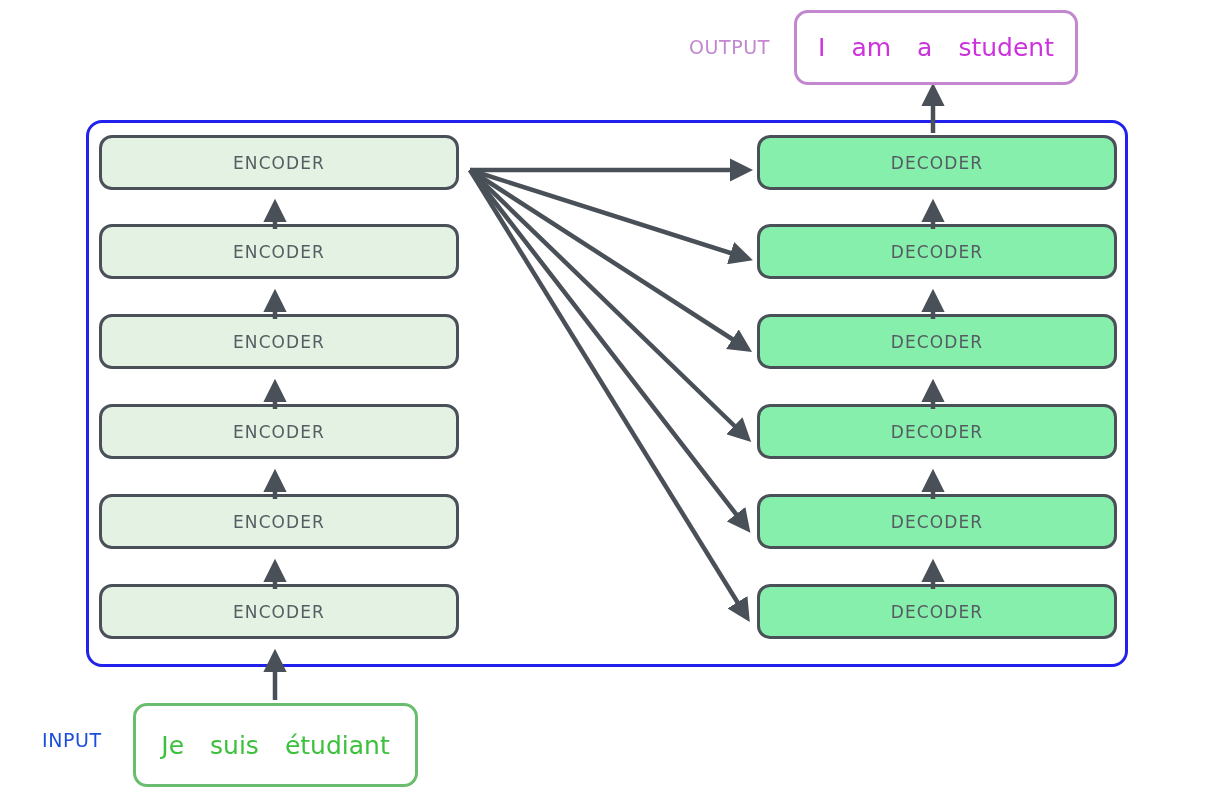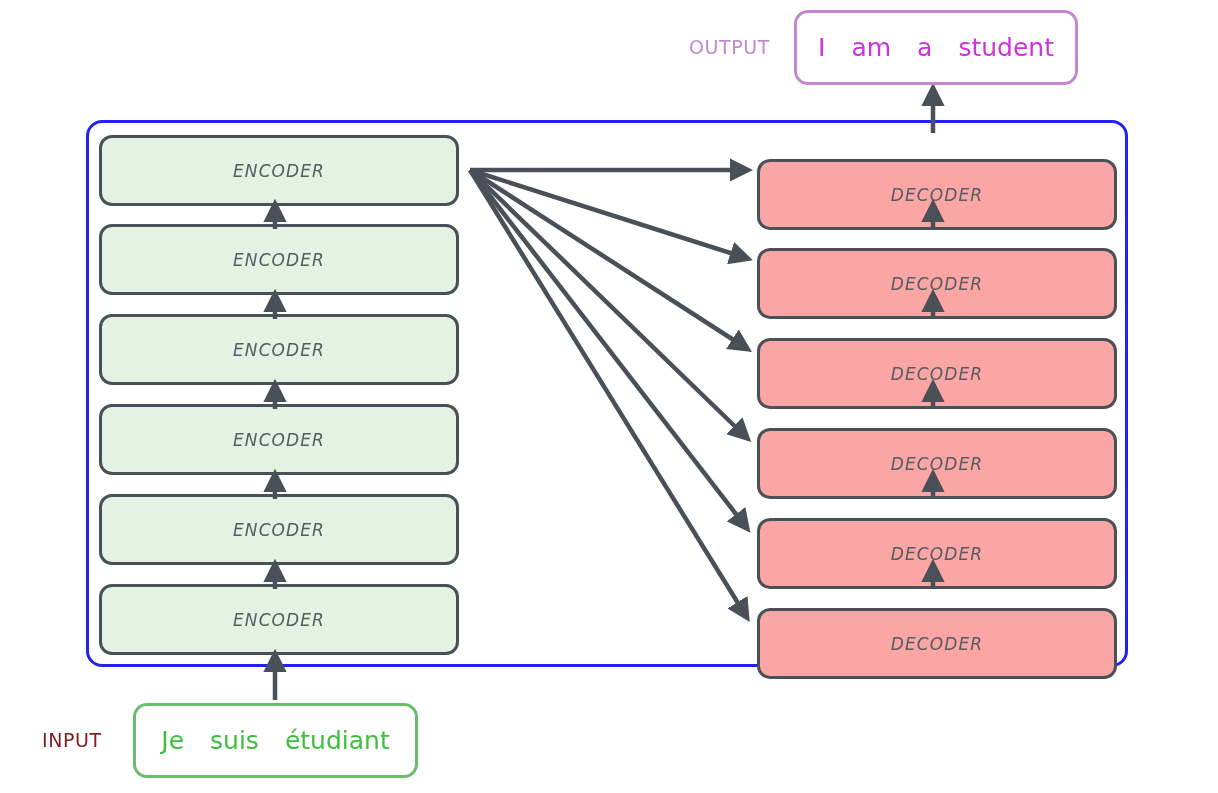--- a/index.html
+++ b/index.html
@@ -48,34 +48,33 @@
     position: absolute;
     z-index: 2;
   }
   .encoder-stack { left: 99px; top: 135px; }
   .decoder-stack { left: 757px; top: 135px; }
 
   .block {
     position: absolute;
     left: 0;
     width: 360px;
-    height: 71px;
+    height: 55px;
     border: 3px solid #4a5057;
     border-radius: 13px;
     box-sizing: border-box;
     display: flex;
     align-items: center;
     justify-content: center;
     font-size: 17px;
     letter-spacing: 1.1px;
     color: #555d62;
-    font-style: italic;
   }
   .block.encoder { background: #e3f2e3; }
-  .block.decoder { background: #fca5a5; margin-top: 24px; }
+  .block.decoder { background: #86efac; }
 
   
   .io-box {
     position: absolute;
     box-sizing: border-box;
     background: #ffffff;
     border-radius: 14px;
     display: flex;
     align-items: center;
     z-index: 4;
@@ -95,42 +94,42 @@
     height: 75px;
     border: 3px solid #c287cf;
     justify-content: center;
   }
   #output-box .tokens span { color: #cc33dd; }
 
   #input-box {
     left: 133px;
     top: 703px;
     width: 285px;
-    height: 75px;
+    height: 84px;
     border: 3px solid #6abd6e;
     justify-content: center;
   }
   #input-box .tokens span { color: #3dc13d; }
 
   .io-label {
     position: absolute;
     font-size: 19px;
     letter-spacing: 0.6px;
     z-index: 4;
   }
   #output-label {
     left: 689px;
     top: 36px;
     color: #c287cf;
     text-align: center;
   }
   #input-label {
     left: 42px;
     top: 729px;
-    color: #7f1d1d;
+    color: #1d4ed8;
   }
 </style>
 </head>
 <body>
 
 <div id="stage">
 
   <div class="model-container"></div>
 
   <div class="stack encoder-stack">

